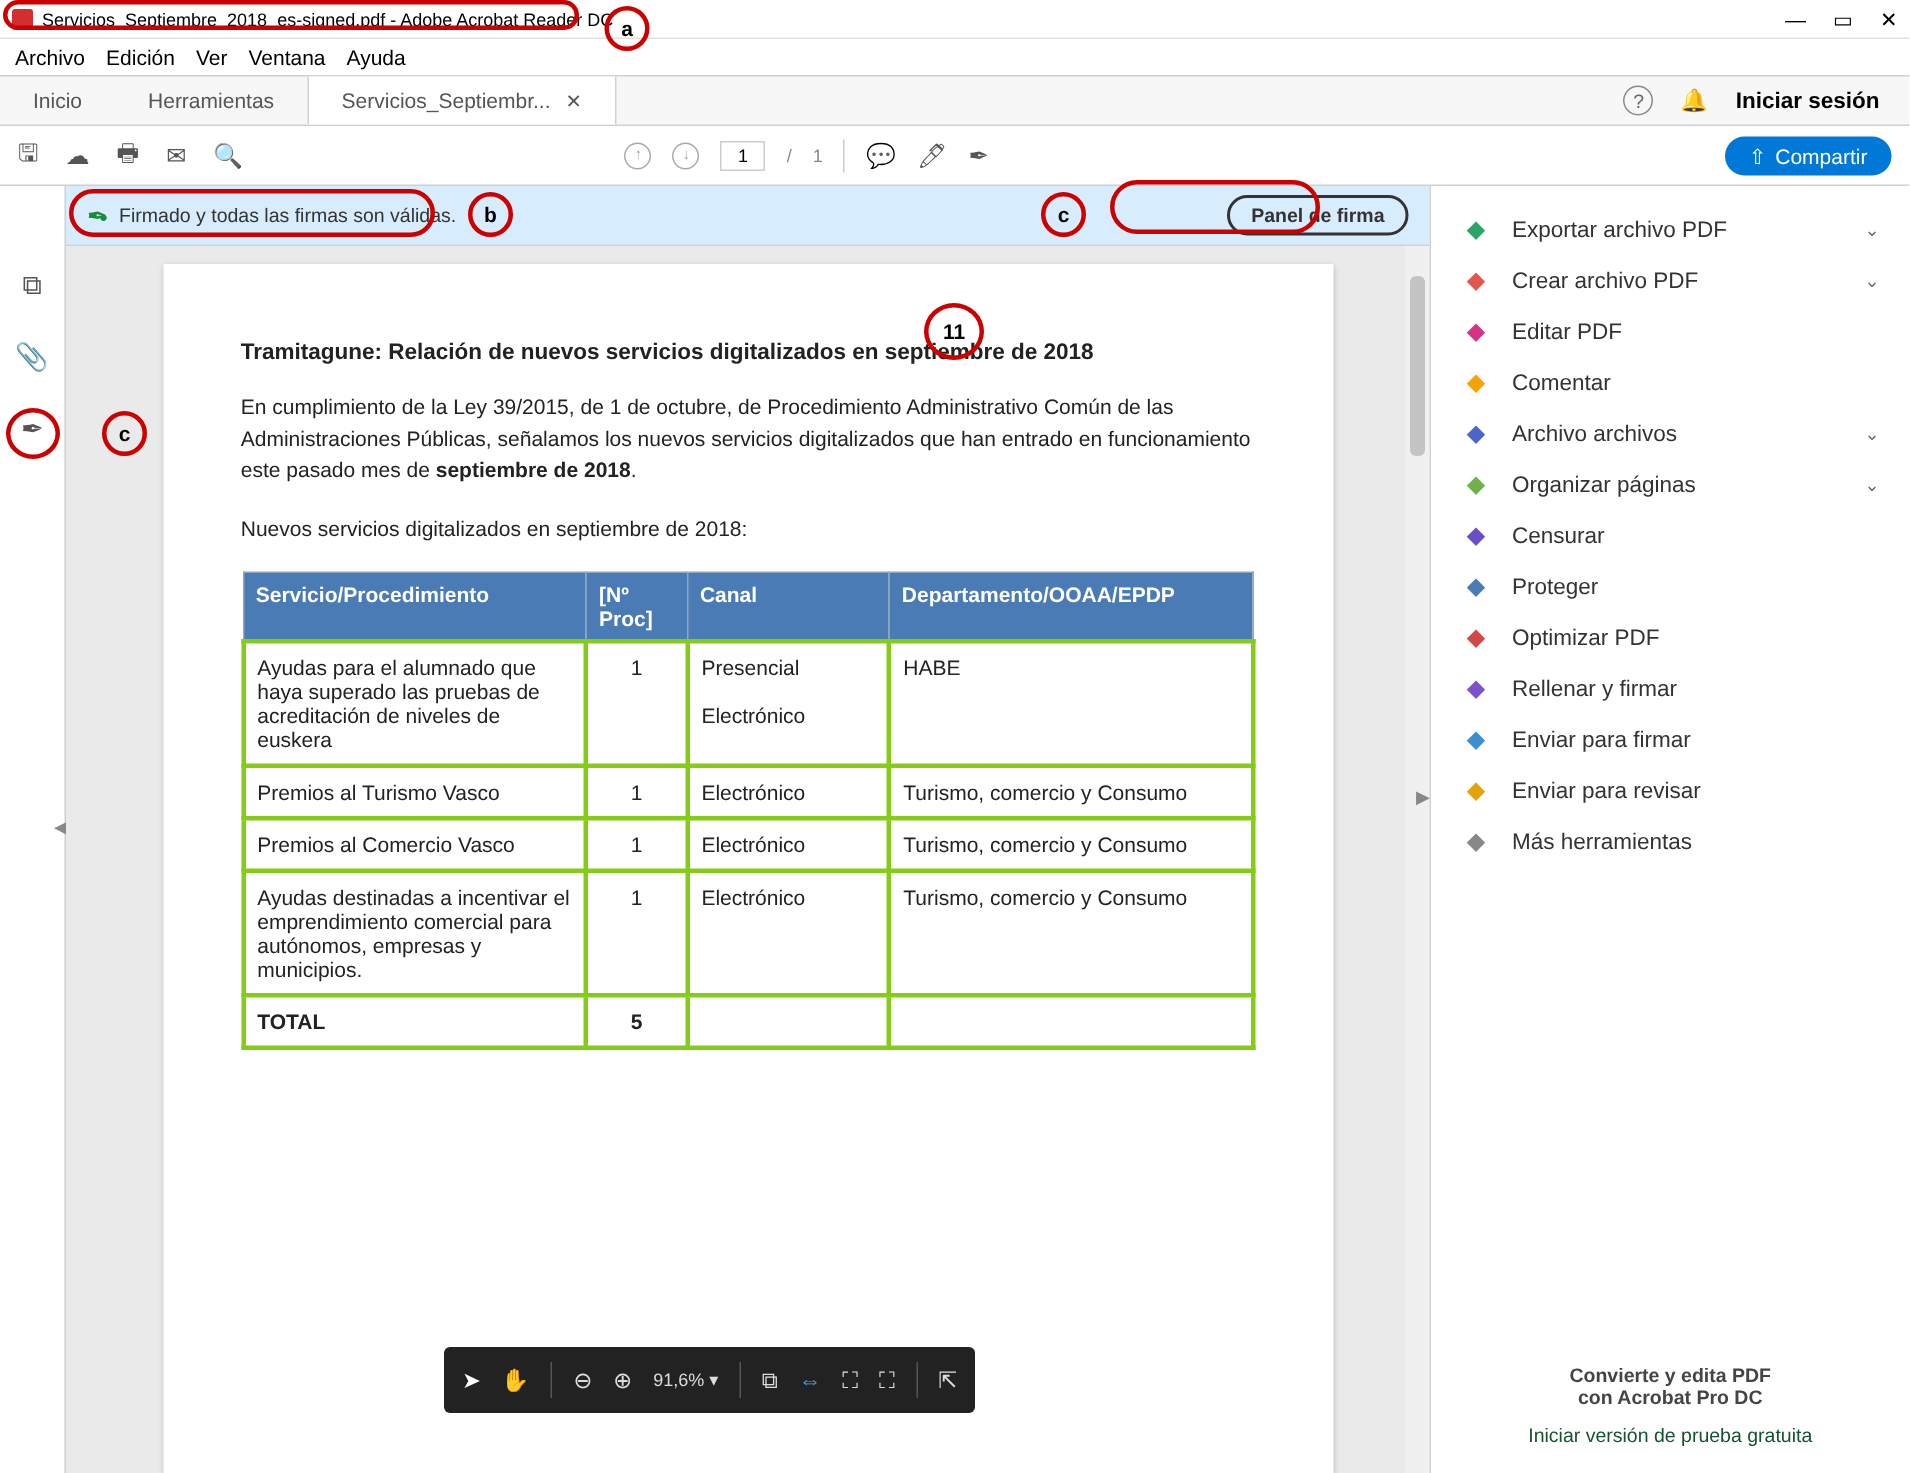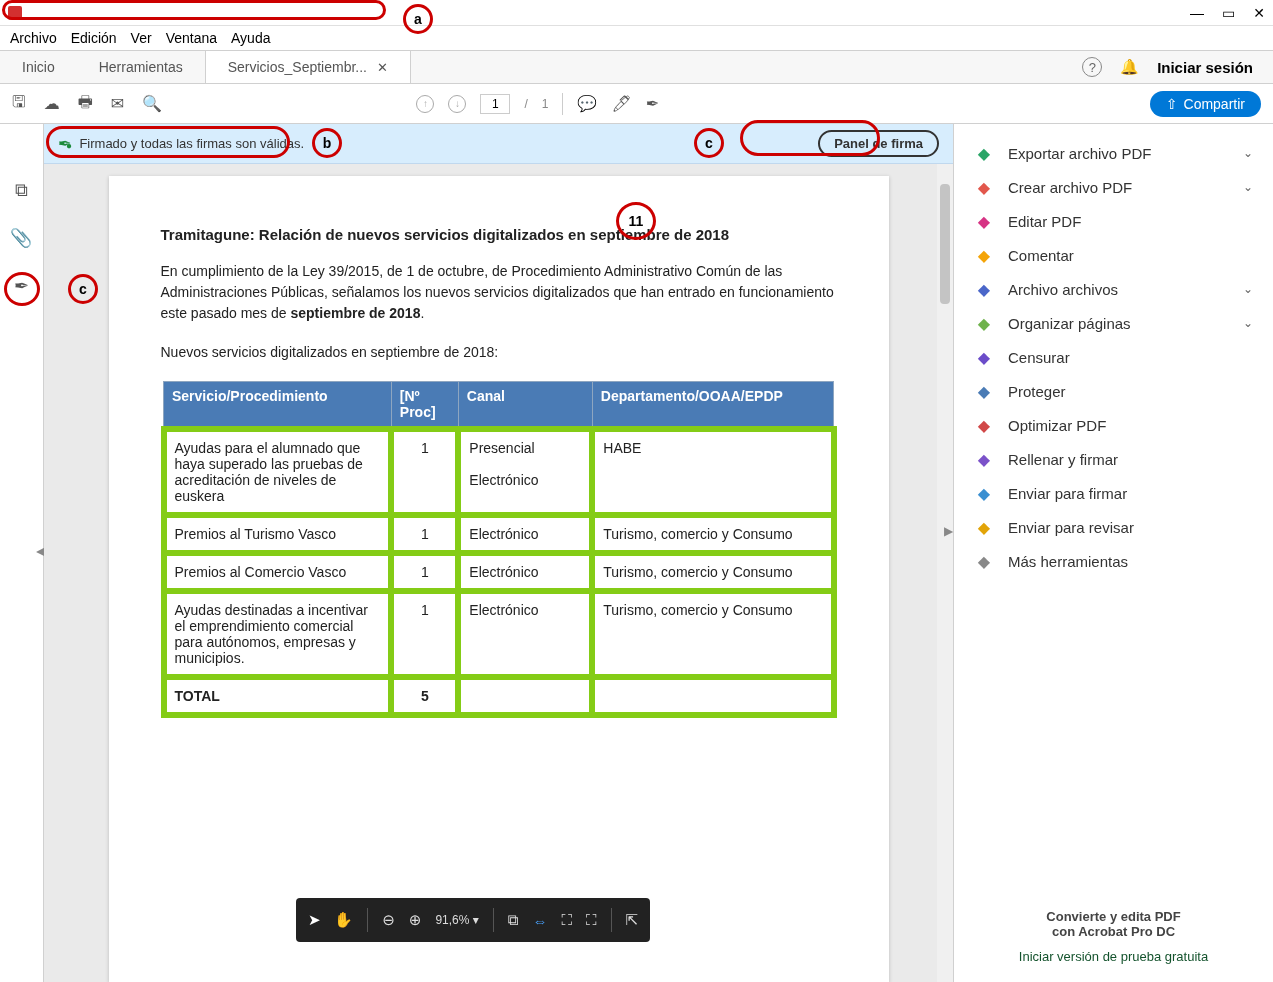--- a/index.html
+++ b/index.html
@@ -25,41 +25,42 @@
 .docarea { flex: 1; display: flex; flex-direction: column; background: #eaeaea; position: relative; }
 .sigbar { height: 40px; background: #d7edfd; display: flex; align-items: center; padding: 0 14px; font-size: 13px; color: #333; border-bottom: 1px solid #c0d8ee; }
 .sigbar .sigicon { color: #1b8a3a; margin-right: 8px; font-size: 16px; position: relative; }
 .sigbar .panelbtn { margin-left: auto; border: 2px solid #333; border-radius: 18px; padding: 4px 14px; font-size: 13px; font-weight: 600; }
 .docscroll { flex: 1; overflow: hidden; position: relative; display: flex; }
 .docpage { margin: 12px auto 0 auto; width: 780px; background: #fff; box-shadow: 0 1px 4px rgba(0,0,0,.2); padding: 50px 52px; font-size: 14px; color: #222; position: relative; }
 .docpage h1 { font-size: 15px; font-weight: 700; margin-bottom: 18px; }
 .docpage p { margin-bottom: 18px; line-height: 1.5; }
 .docpage table { border-collapse: collapse; width: 100%; font-size: 14px; }
 .docpage th { background: #4a7bb5; color: #fff; border: 1px solid #8ea6c0; padding: 6px 8px; text-align: left; vertical-align: top; font-weight: 700; }
-.docpage td { border: 6px solid #84cc16; padding: 8px; vertical-align: top; }
+.docpage td { border: 3px solid #84cc16; padding: 8px; vertical-align: top; }
 .docpage td.num { text-align: center; }
 .rightpanel { width: 320px; border-left: 1px solid #d0d0d0; background: #fff; display: flex; flex-direction: column; position: relative; }
 .rightpanel .collapse { position: absolute; left: -10px; top: 400px; font-size: 12px; color: #888; }
 .tools { padding: 12px 0; }
 .tool { display: flex; align-items: center; padding: 8px 20px; font-size: 15px; color: #333; gap: 14px; position: relative; }
 .tool .ticon { width: 20px; height: 18px; display: inline-flex; align-items: center; justify-content: center; font-size: 16px; }
 .tool .chev { margin-left: auto; font-size: 12px; color: #666; }
 .promo { text-align: center; font-size: 13px; color: #444; margin-top: auto; padding: 18px 10px; }
 .promo .link { color: #14532d; margin-top: 10px; display: block; }
 .bottombar { position: absolute; left: 252px; bottom: 40px; background: #222; border-radius: 4px; height: 44px; display: flex; align-items: center; padding: 0 12px; gap: 14px; color: #ddd; font-size: 15px; }
 .bottombar .zoom { font-size: 12px; display: flex; align-items: center; }
 .bottombar .sep { width: 1px; height: 24px; background: #555; }
 .circle { position: absolute; border: 3px solid #c00; border-radius: 50%; display: flex; align-items: center; justify-content: center; font-weight: 700; font-size: 14px; color: #000; pointer-events: none; z-index: 100; }
 .pill { position: absolute; border: 3px solid #c00; border-radius: 16px; pointer-events: none; z-index: 99; }
 </style>
 </head>
 <body>
 
 <div class="titlebar">
   <span class="app-icon"></span>
+  <span class="title">Servicios_Septiembre_2018_es-signed.pdf - Adobe Acrobat Reader DC</span>
   <div class="wincontrols">
     <span>—</span>
     <span>▭</span>
     <span>✕</span>
   </div>
 </div>
 
 <div class="menubar">
   <span>Archivo</span>
   <span>Edición</span>

